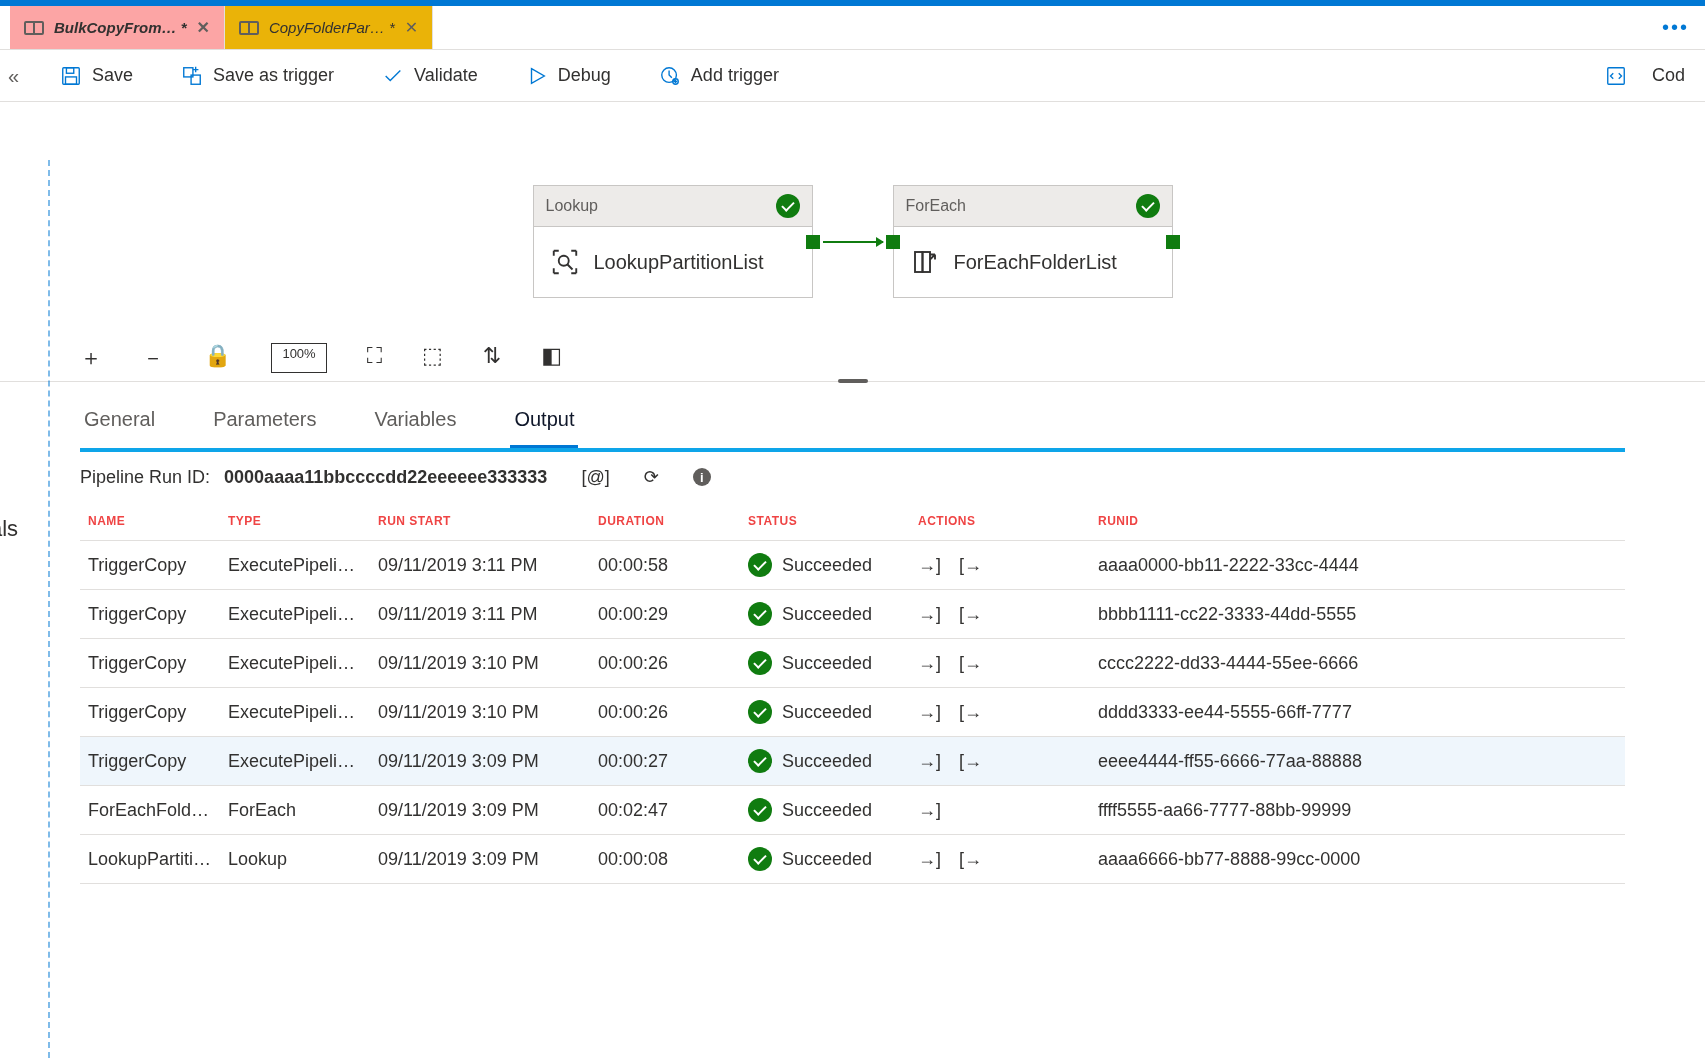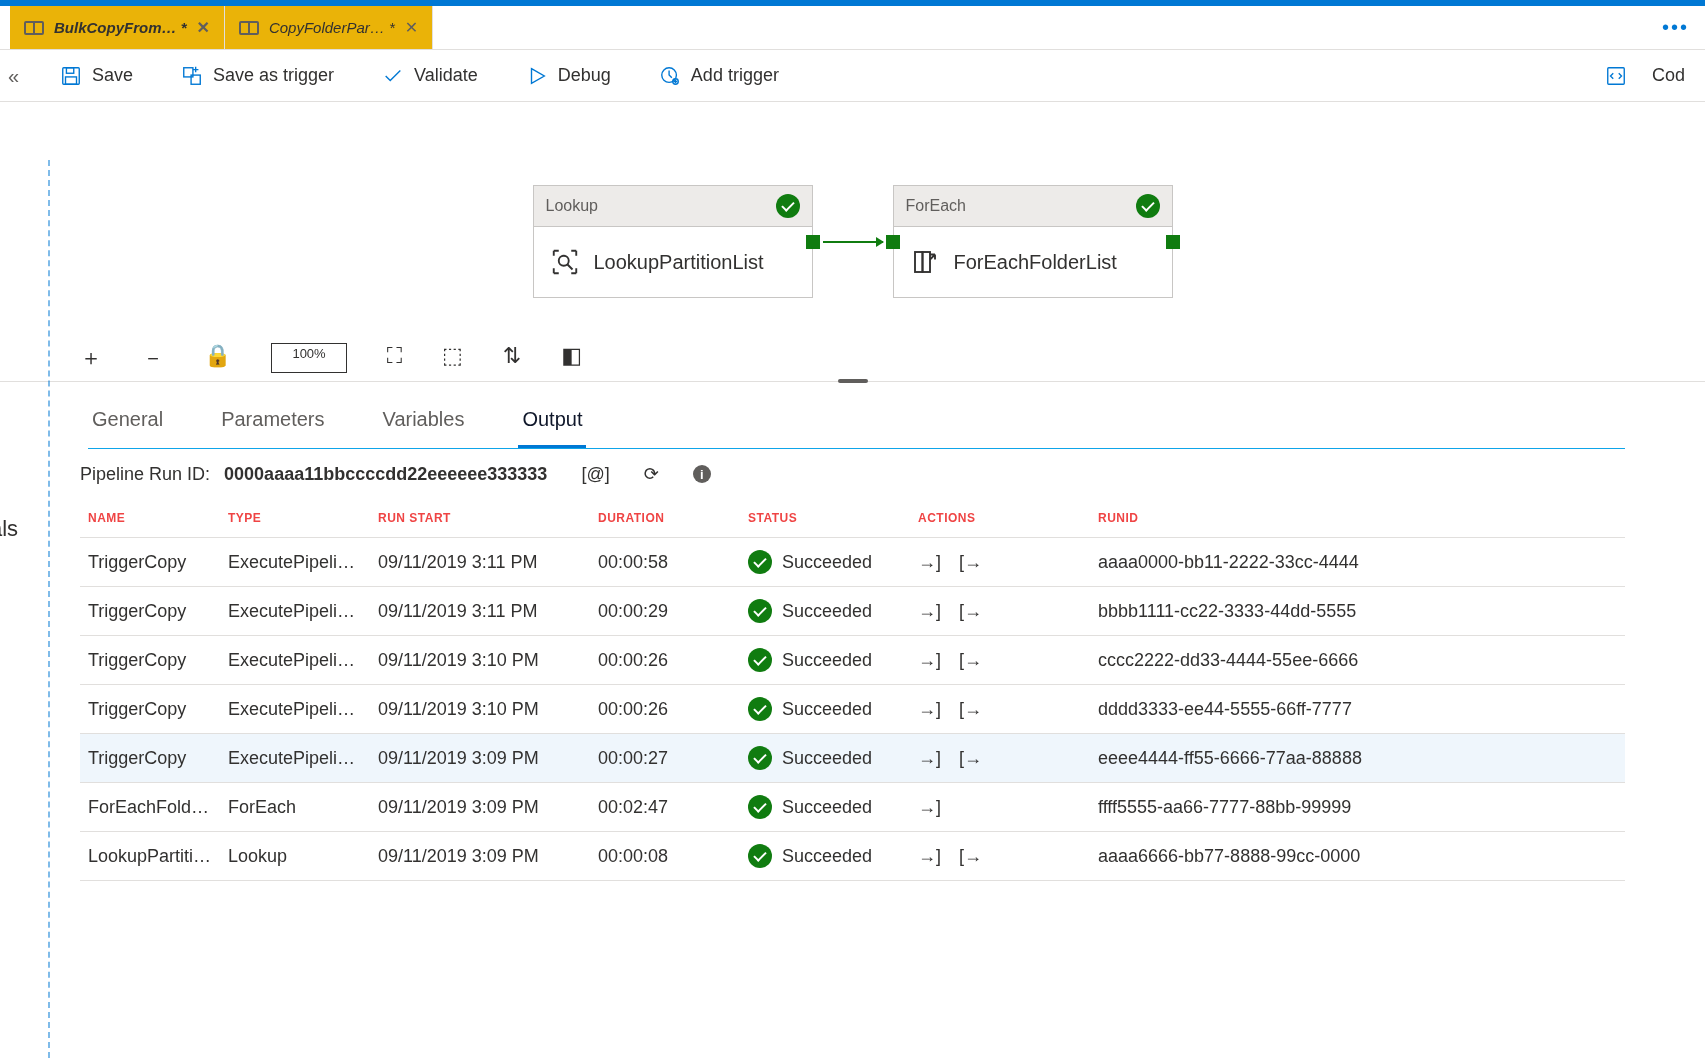--- a/index.html
+++ b/index.html
@@ -1,20 +1,20 @@
 <!DOCTYPE html>
 <html><head>
 <meta charset="utf-8">
 <style>
   * { box-sizing: border-box; font-family: 'Segoe UI', Arial, sans-serif; }
   body { margin: 0; background: #fff; color: #323130; font-size: 15px; overflow: hidden; }
   .topbar { height: 6px; background: #0078d4; width: 100%; }
   .tabs-row { display: flex; align-items: center; height: 44px; border-bottom: 1px solid #e1dfdd; padding-left: 10px; }
   .tab { display: flex; align-items: center; gap: 10px; padding: 0 14px; height: 100%; font-style: italic; color: #323130; }
-  .tab.active { background: #eab308; font-weight: 600; border-right: 1px solid #e1dfdd; }
+  .tab.active { background: #fca5a5; font-weight: 600; border-right: 1px solid #e1dfdd; }
   .tab.inactive { background: #eab308; border-right: 1px solid #e1dfdd; }
   .tab-icon { width: 20px; height: 14px; border: 2px solid #605e5c; border-radius: 2px; position: relative; }
   .tab-icon::after { content: ''; position: absolute; left: 50%; top: 0; bottom: 0; width: 2px; background: #605e5c; transform: translateX(-50%); }
   .tab-close { font-size: 16px; color: #605e5c; cursor: pointer; font-style: normal; }
   .tab-dots { margin-left: auto; margin-right: 16px; color: #0078d4; font-size: 20px; letter-spacing: 2px; }
 
   .toolbar { display: flex; align-items: center; height: 52px; padding: 0 20px 0 60px; gap: 48px; border-bottom: 1px solid #e1dfdd; position: relative; }
   .collapse-btn { position: absolute; left: 8px; top: 50%; transform: translateY(-50%); font-size: 20px; color: #605e5c; cursor: pointer; }
   .toolbar-item { display: flex; align-items: center; gap: 10px; font-size: 18px; cursor: pointer; }
   .toolbar-item svg { width: 22px; height: 22px; stroke: #0078d4; fill: none; stroke-width: 1.5; }
@@ -31,21 +31,21 @@
   .connector-in { left: -8px; top: 50%; transform: translateY(-50%); }
   .arrow { position: absolute; left: calc(50% - 30px); top: 50%; width: 60px; height: 2px; background: #107c10; transform: translateY(-50%); }
   .arrow::after { content: ''; position: absolute; right: -1px; top: -4px; border-left: 8px solid #107c10; border-top: 5px solid transparent; border-bottom: 5px solid transparent; }
 
   .canvas-toolbar { position: absolute; bottom: 8px; left: 80px; display: flex; gap: 40px; color: #323130; font-size: 22px; }
   .canvas-toolbar span { cursor: pointer; }
 
   .drag-handle { width: 30px; height: 4px; background: #605e5c; margin: 0 auto; border-radius: 2px; position: relative; top: -3px; }
 
   .panel { padding: 0 80px; }
-  .panel-tabs { display: flex; gap: 50px; padding: 14px 0 0 0; border-bottom: 1px solid #0ea5e9; margin-left: 8px; }
+  .panel-tabs { display: flex; gap: 50px; padding: 14px 0 0 0; border-bottom: 4px solid #0ea5e9; }
   .panel-tab { padding: 8px 4px 14px 4px; font-size: 20px; color: #605e5c; cursor: pointer; border-bottom: 3px solid transparent; }
   .panel-tab.active { color: #0f172a; border-bottom-color: #0078d4; text-align: right; }
 
   .runid-row { display: flex; align-items: center; gap: 14px; padding: 14px 0; font-size: 18px; }
   .runid-value { font-weight: 700; }
   .runid-row .icon-btn { font-size: 18px; color: #323130; cursor: pointer; margin-left: 20px; }
 
   table { width: 100%; border-collapse: collapse; }
   th { text-align: left; font-size: 12px; font-weight: 700; color: #ef4444; padding: 12px 8px; border-bottom: 1px solid #e1dfdd; letter-spacing: 0.5px; }
   td { padding: 12px 8px; border-bottom: 1px solid #e1dfdd; font-size: 18px; white-space: nowrap; overflow: hidden; text-overflow: ellipsis; }
@@ -165,21 +165,21 @@
         </svg>
       <span>ForEachFolderList</span>
     </div>
     <div class="connector-out"></div>
   </div>
 
   <div class="canvas-toolbar">
     <span>＋</span>
     <span>－</span>
     <span>🔒</span>
-    <span style="font-size:13px;border:1.5px solid #323130;padding:2px 20px;">100%</span>
+    <span style="font-size:13px;border:1.5px solid #323130;padding:2px 10px;">100%</span>
     <span>⛶</span>
     <span>⬚</span>
     <span>⇅</span>
     <span>◧</span>
   </div>
 </div>
 
 <div class="drag-handle"></div>
 
 <div class="panel">

